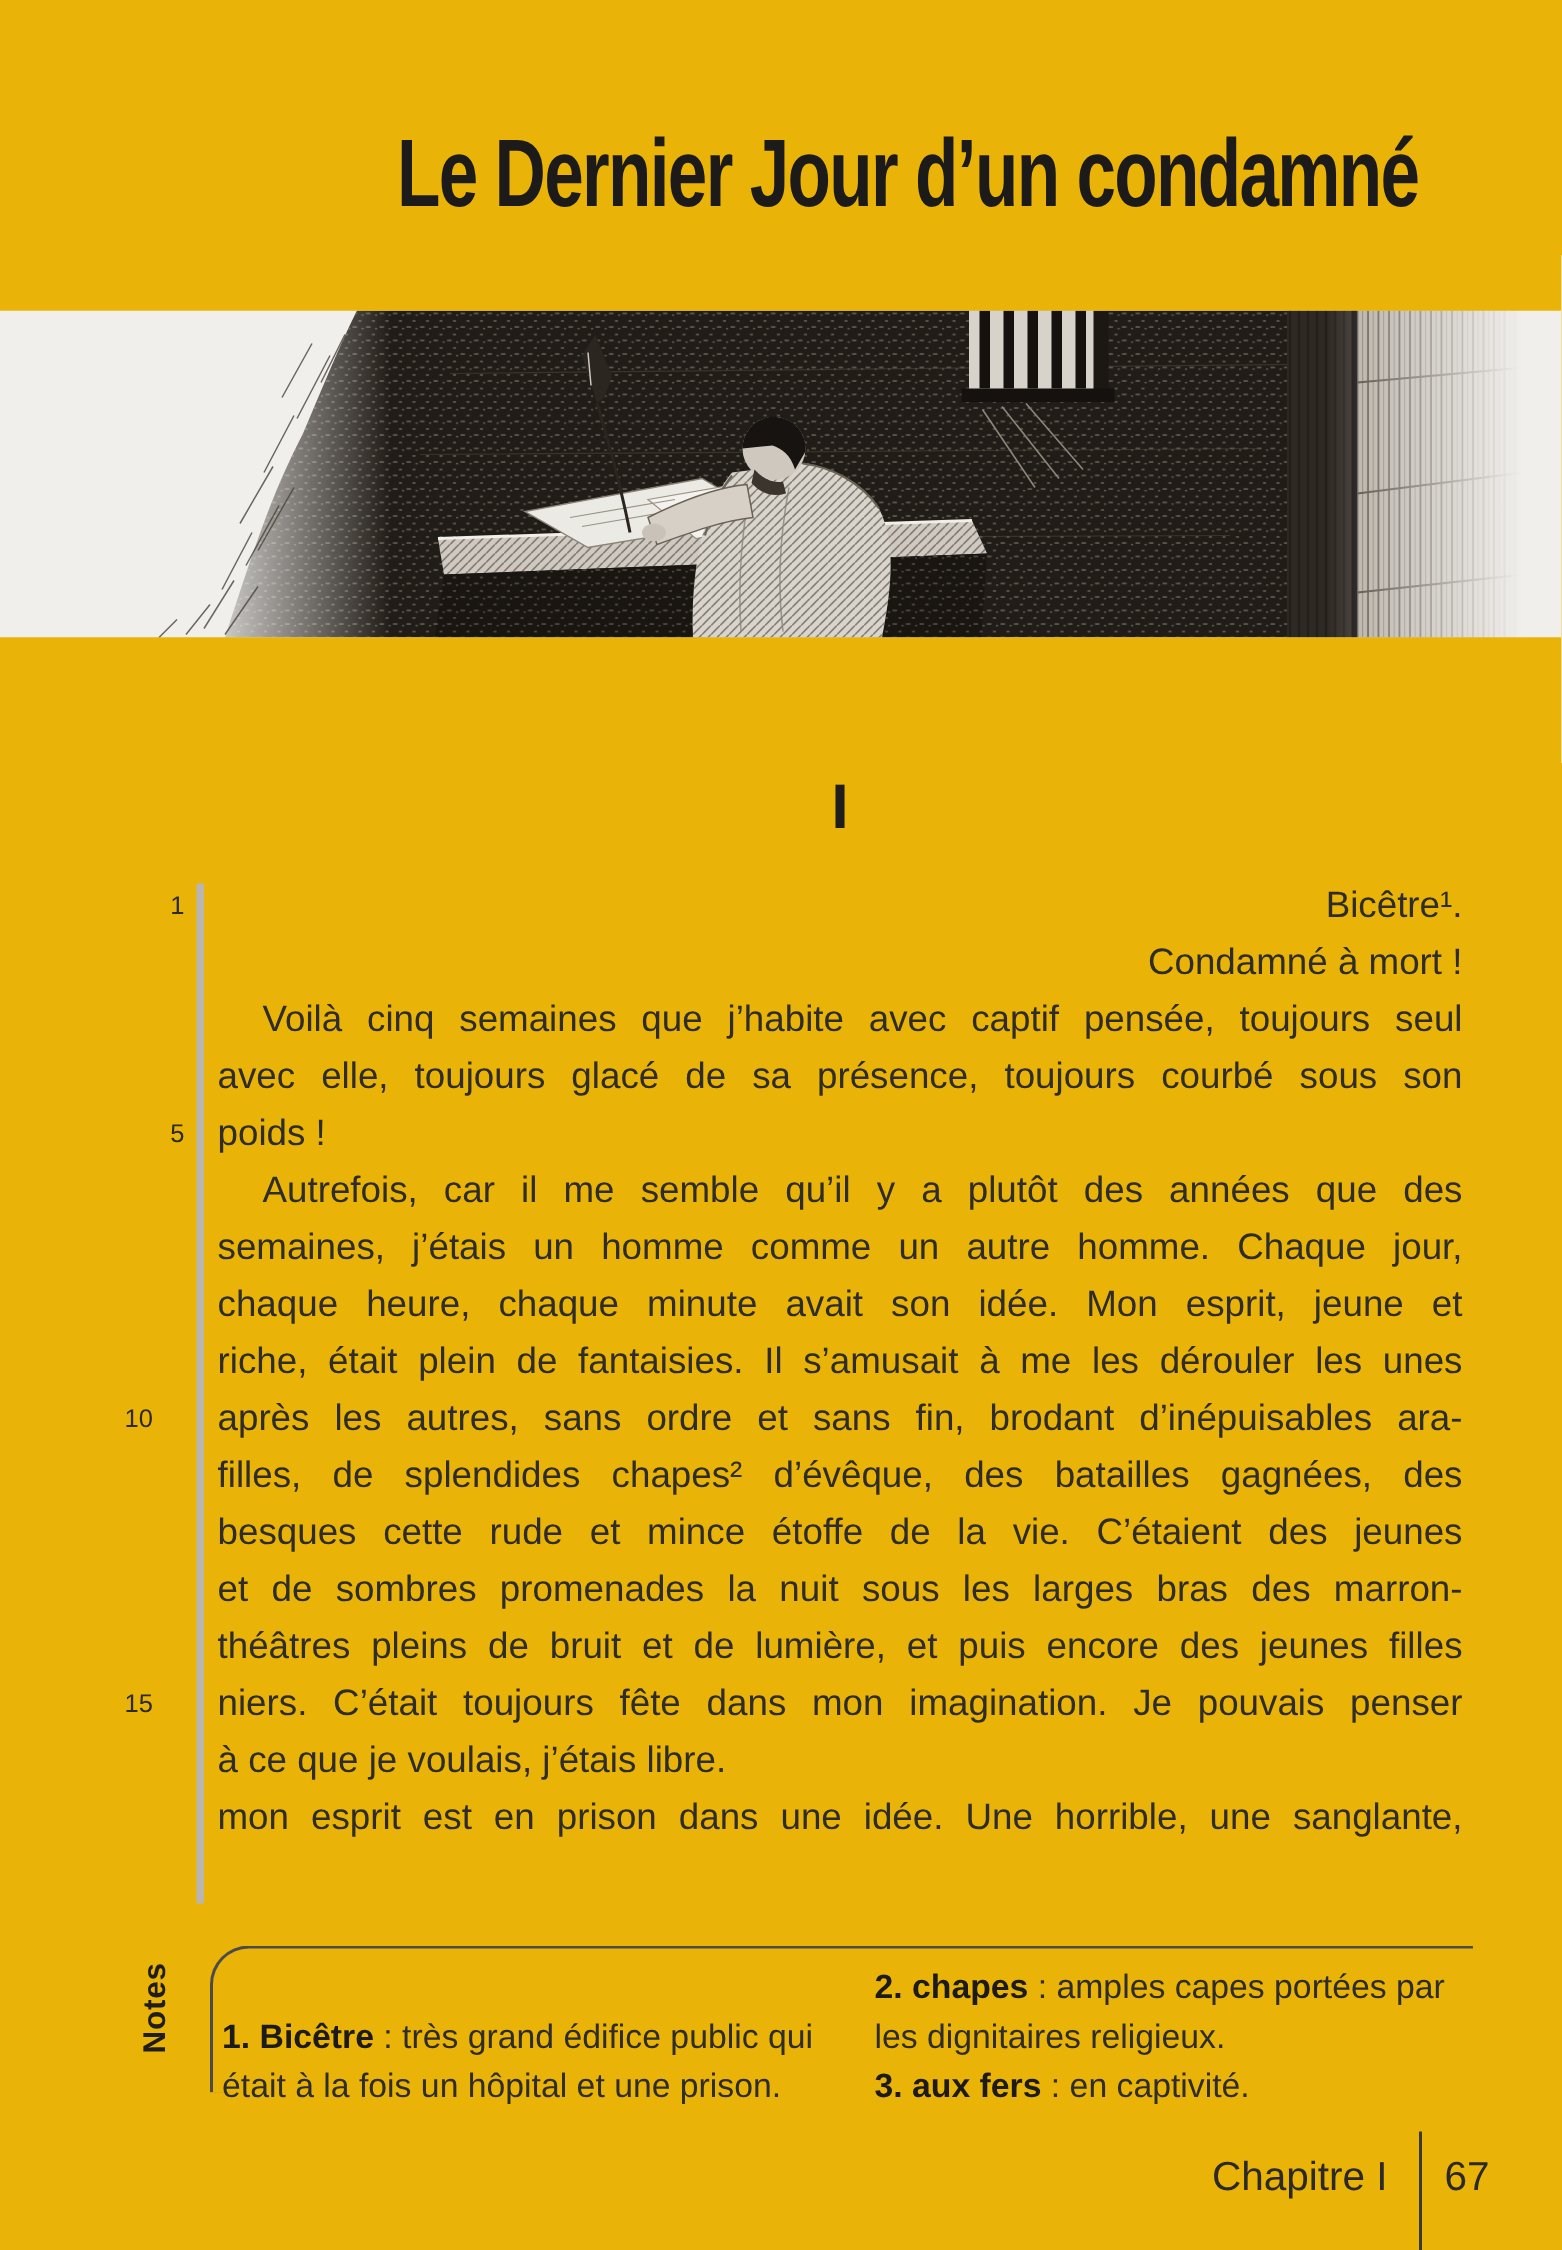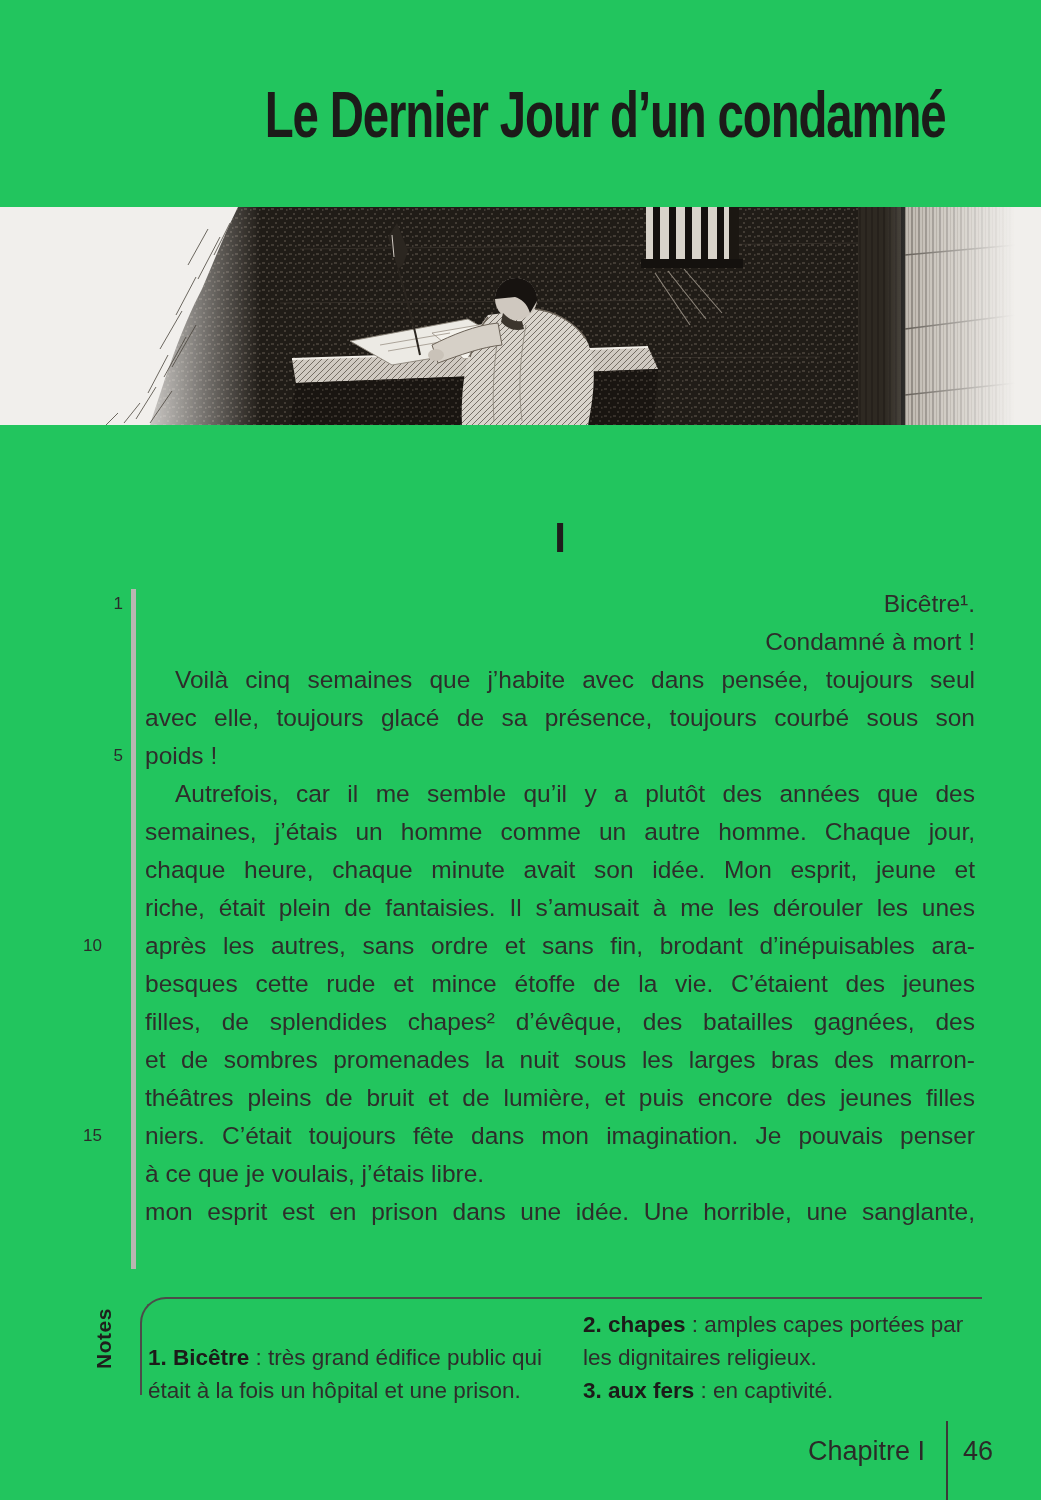--- a/index.html
+++ b/index.html
@@ -1,17 +1,17 @@
 <!DOCTYPE html>
 <html lang="fr"><head>
 <meta charset="utf-8">
 <style>
   html,body{margin:0;padding:0;background:#ffffff;}
   .page{
-    position:relative;width:1041px;height:1500px;background:#22c55e;
+    position:relative;width:1041px;height:1500px;background:#eab308;
     overflow:hidden;font-family:"Liberation Sans",sans-serif;color:#2e2d2b;
   }
   
   .title{position:absolute;top:78px;left:145px;width:830px;margin:0;text-align:center;}
   .title .condensed{
     display:inline-block;transform:scaleX(.74);transform-origin:50% 50%;
     font-size:64px;font-weight:700;letter-spacing:-1.5px;color:#1c1b19;white-space:nowrap;
   }
   
   .illustration{position:absolute;top:207px;left:0;width:1041px;height:218px;}
@@ -158,30 +158,30 @@
     </svg>
   </div>
 
   <div class="chapter">I</div>
 
   <div class="body-block">
     <div class="gutter-bar"></div>
     <div id="lines">
         <div class="bline a-right"><span class="lineno">1</span><span class="ltext">Bicêtre¹.</span></div>
         <div class="bline a-left ind"><span class="ltext">Condamné à mort !</span></div>
-        <div class="bline a-justify ind"><span class="ltext">Voilà cinq semaines que j’habite avec dans pensée, toujours seul</span></div>
+        <div class="bline a-justify ind"><span class="ltext">Voilà cinq semaines que j’habite avec captif pensée, toujours seul</span></div>
         <div class="bline a-justify"><span class="ltext">avec elle, toujours glacé de sa présence, toujours courbé sous son</span></div>
         <div class="bline a-left"><span class="lineno">5</span><span class="ltext">poids !</span></div>
         <div class="bline a-justify ind"><span class="ltext">Autrefois, car il me semble qu’il y a plutôt des années que des</span></div>
         <div class="bline a-justify"><span class="ltext">semaines, j’étais un homme comme un autre homme. Chaque jour,</span></div>
         <div class="bline a-justify"><span class="ltext">chaque heure, chaque minute avait son idée. Mon esprit, jeune et</span></div>
         <div class="bline a-justify"><span class="ltext">riche, était plein de fantaisies. Il s’amusait à me les dérouler les unes</span></div>
         <div class="bline a-justify"><span class="lineno">10</span><span class="ltext">après les autres, sans ordre et sans fin, brodant d’inépuisables ara-</span></div>
+        <div class="bline a-justify"><span class="ltext">filles, de splendides chapes² d’évêque, des batailles gagnées, des</span></div>
         <div class="bline a-justify"><span class="ltext">besques cette rude et mince étoffe de la vie. C’étaient des jeunes</span></div>
-        <div class="bline a-justify"><span class="ltext">filles, de splendides chapes² d’évêque, des batailles gagnées, des</span></div>
         <div class="bline a-justify"><span class="ltext">et de sombres promenades la nuit sous les larges bras des marron-</span></div>
         <div class="bline a-justify"><span class="ltext">théâtres pleins de bruit et de lumière, et puis encore des jeunes filles</span></div>
         <div class="bline a-justify"><span class="lineno">15</span><span class="ltext">niers. C’était toujours fête dans mon imagination. Je pouvais penser</span></div>
         <div class="bline a-left"><span class="ltext">à ce que je voulais, j’étais libre.</span></div>
         <div class="bline a-justify"><span class="ltext">mon esprit est en prison dans une idée. Une horrible, une sanglante,</span></div>
       </div>
   </div>
 
   <div class="notes-bracket"></div>
   <div class="notes-label">Notes</div>
@@ -190,15 +190,15 @@
         <p class="note"><b>1. Bicêtre</b> : très grand édifice public qui était à la fois un hôpital et une prison.</p>
       </div>
       <div class="note-col c1">
         <p class="note"><b>2. chapes</b> : amples capes portées par les dignitaires religieux.</p>
         <p class="note"><b>3. aux fers</b> : en captivité.</p>
       </div>
     </div>
 
   <span class="footer-chapter">Chapitre I</span>
   <span class="footer-rule"></span>
-  <span class="footer-page">46</span>
+  <span class="footer-page">67</span>
 
 </div>
 
 </body></html>

